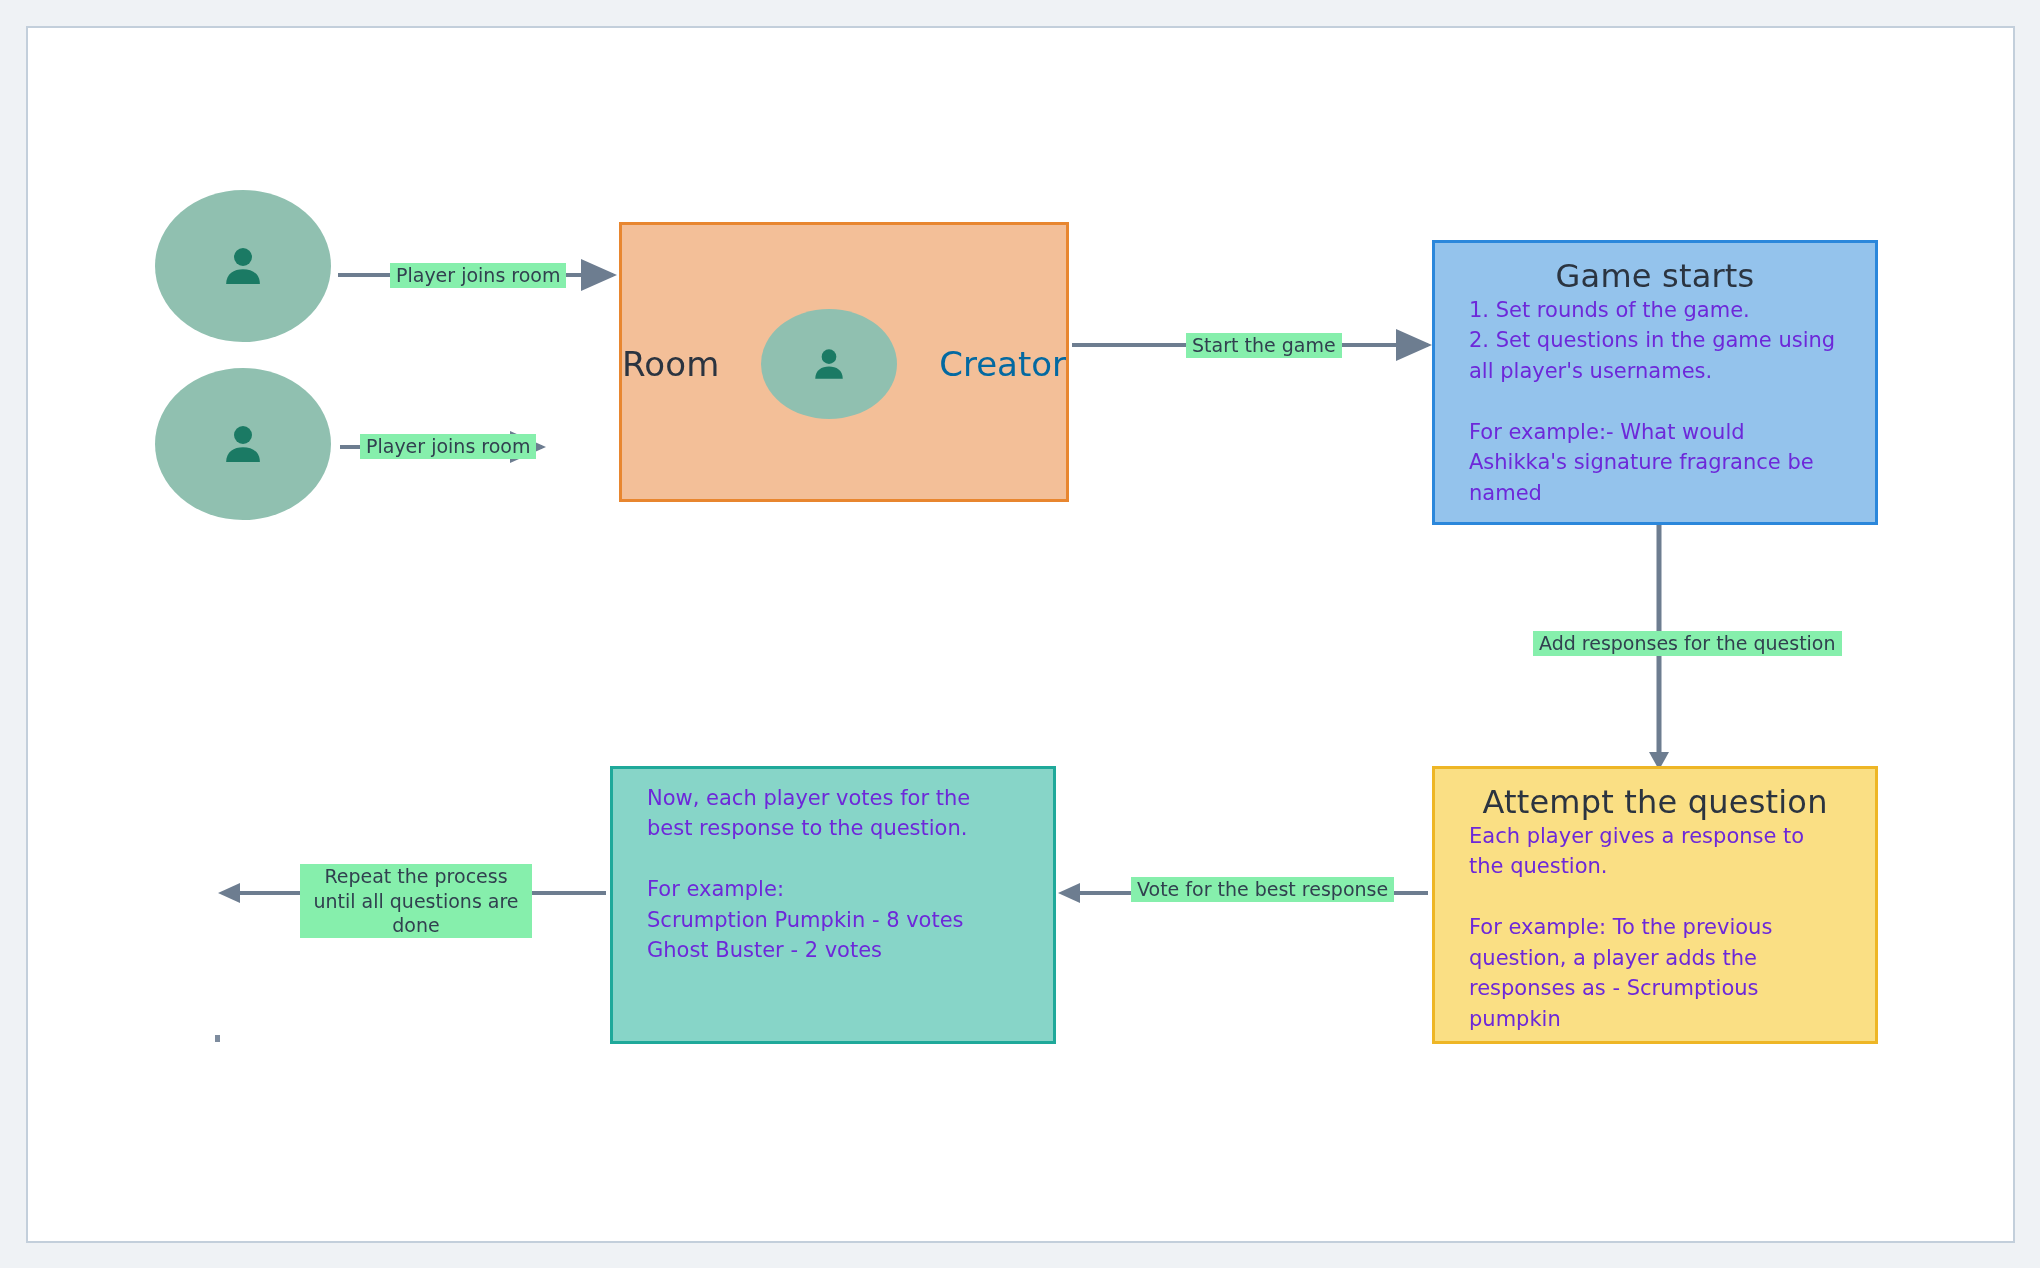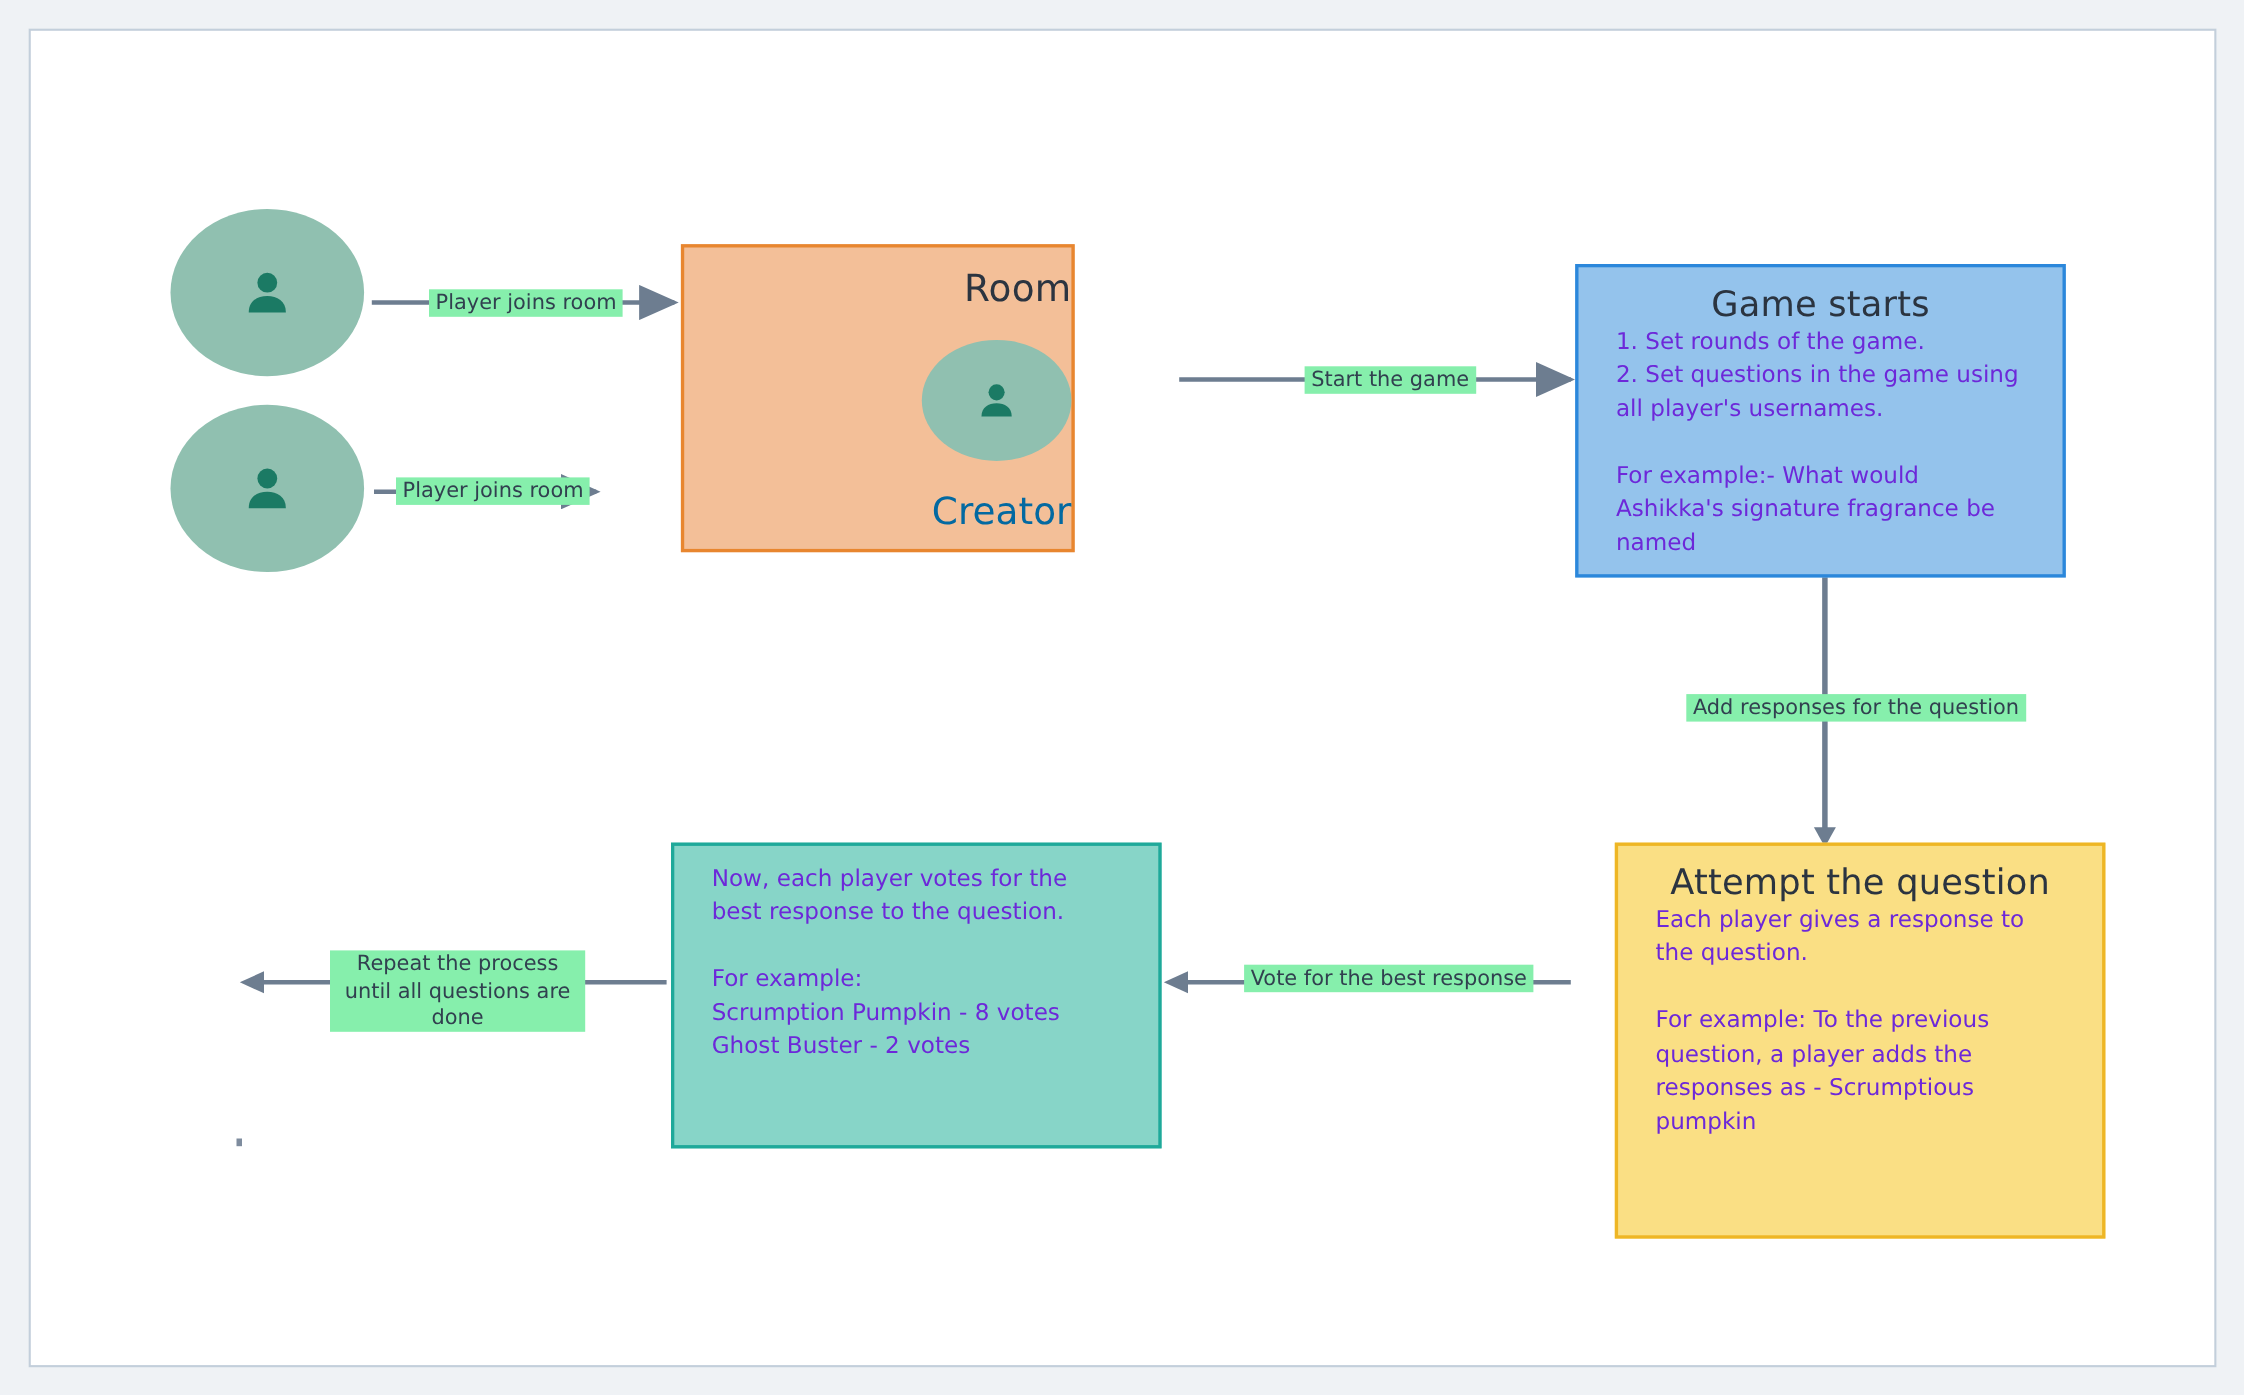--- a/index.html
+++ b/index.html
@@ -53,47 +53,46 @@
   }
   .node-body {
     font-size: 21px;
     line-height: 1.45;
     color: #6d28d9;
     white-space: pre-line;
   }
 
   #room-box {
     left: 619px; top: 222px;
-    width: 358px; height: 280px;
+    width: 450px; height: 280px;
     background: #f3bf98;
     border-color: #e8862f;
     display: flex;
-    flex-direction: column;
-    align-items: flex-end;
+    align-items: center;
     justify-content: space-between;
     padding: 18px 0 14px 0;
   }
   #room-box .node-title { font-size: 34px; }
   #room-creator-label { font-size: 34px; color: #0369a1; }
   #room-avatar {
     width: 136px; height: 110px;
     border-radius: 50%;
   }
 
   #game-starts-box {
     left: 1432px; top: 222px;
     width: 446px; height: 285px;
     background: #94c3ec;
     border-color: #2b87db;
     padding: 14px 34px 10px 34px;
     margin-top: 18px;
   }
   #attempt-box {
-    left: 1468px; top: 766px;
-    width: 446px; height: 360px;
+    left: 1432px; top: 766px;
+    width: 446px; height: 278px;
     background: #fadf84;
     border-color: #eeb625;
     padding: 14px 34px 10px 34px;
   }
   #voting-box {
     left: 610px; top: 766px;
     width: 446px; height: 278px;
     background: #87d5c8;
     border-color: #1fa99a;
     padding: 14px 34px 10px 34px;

